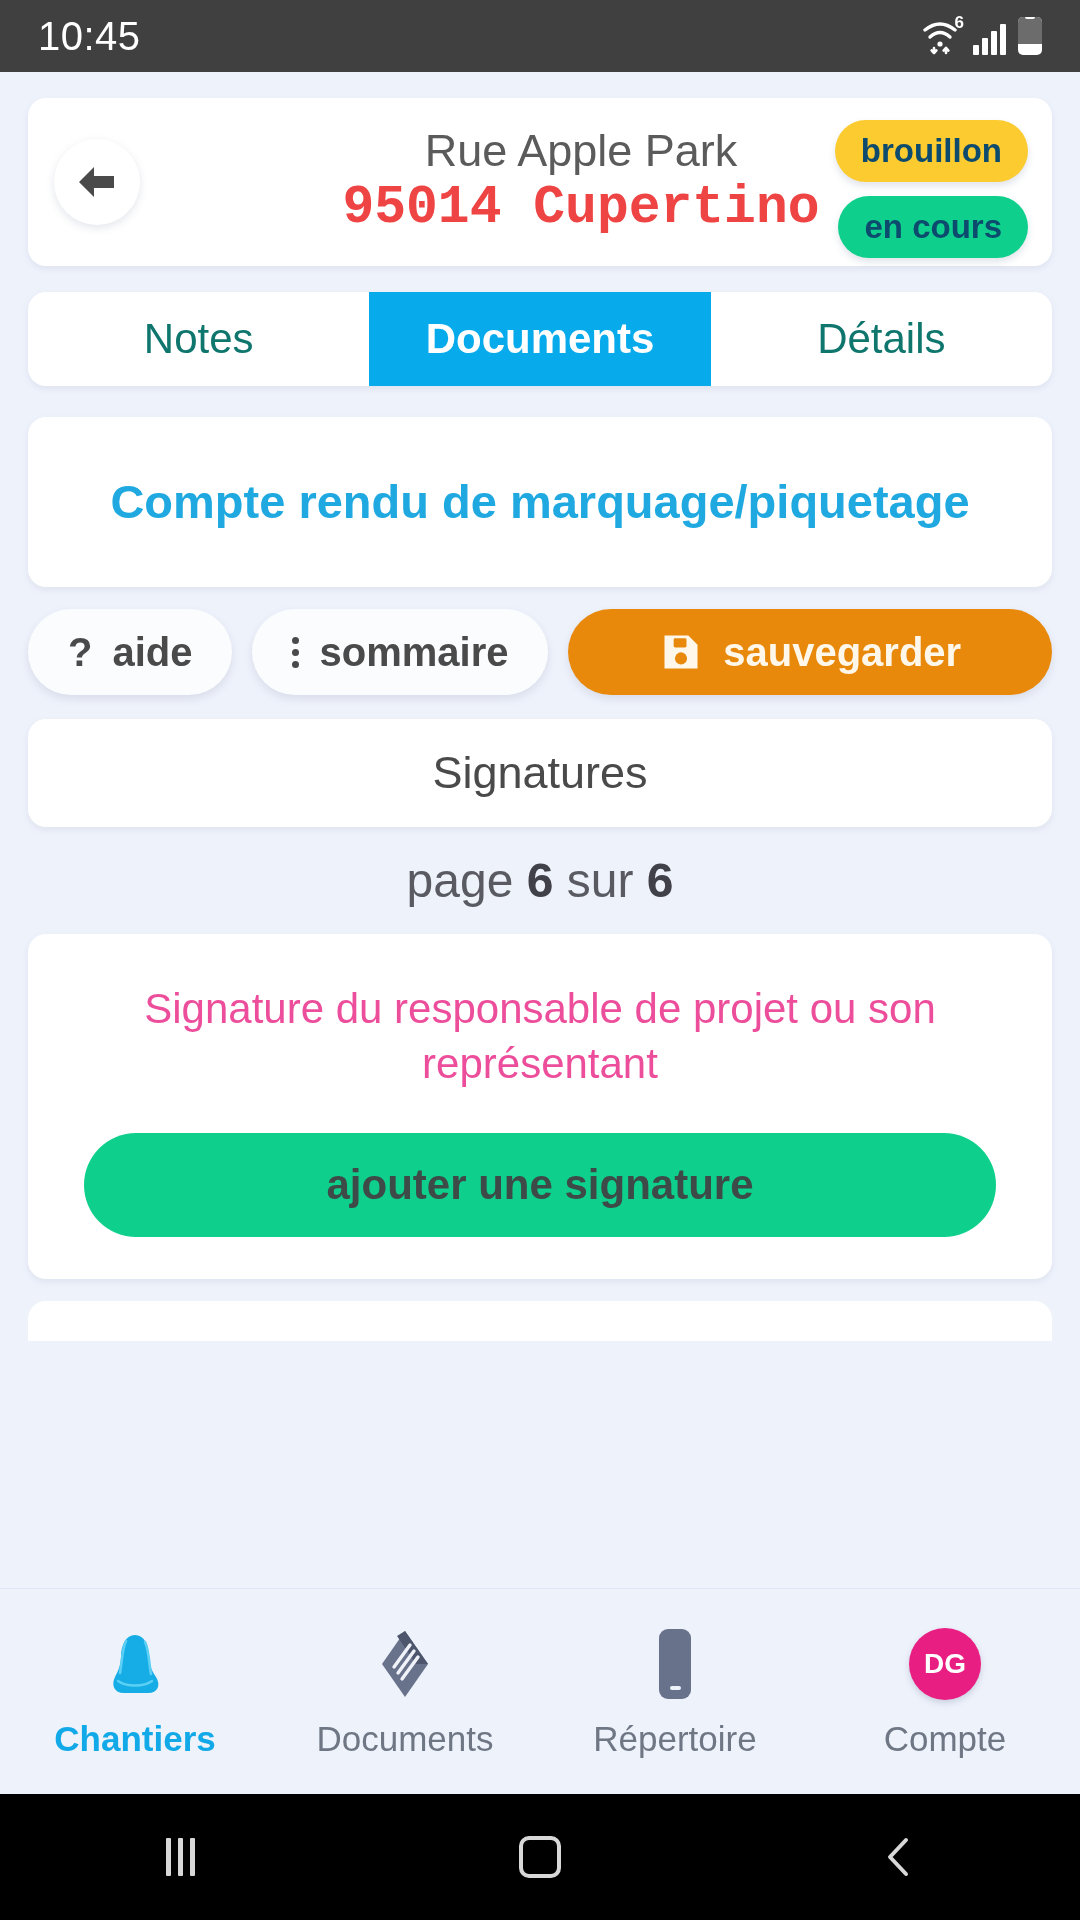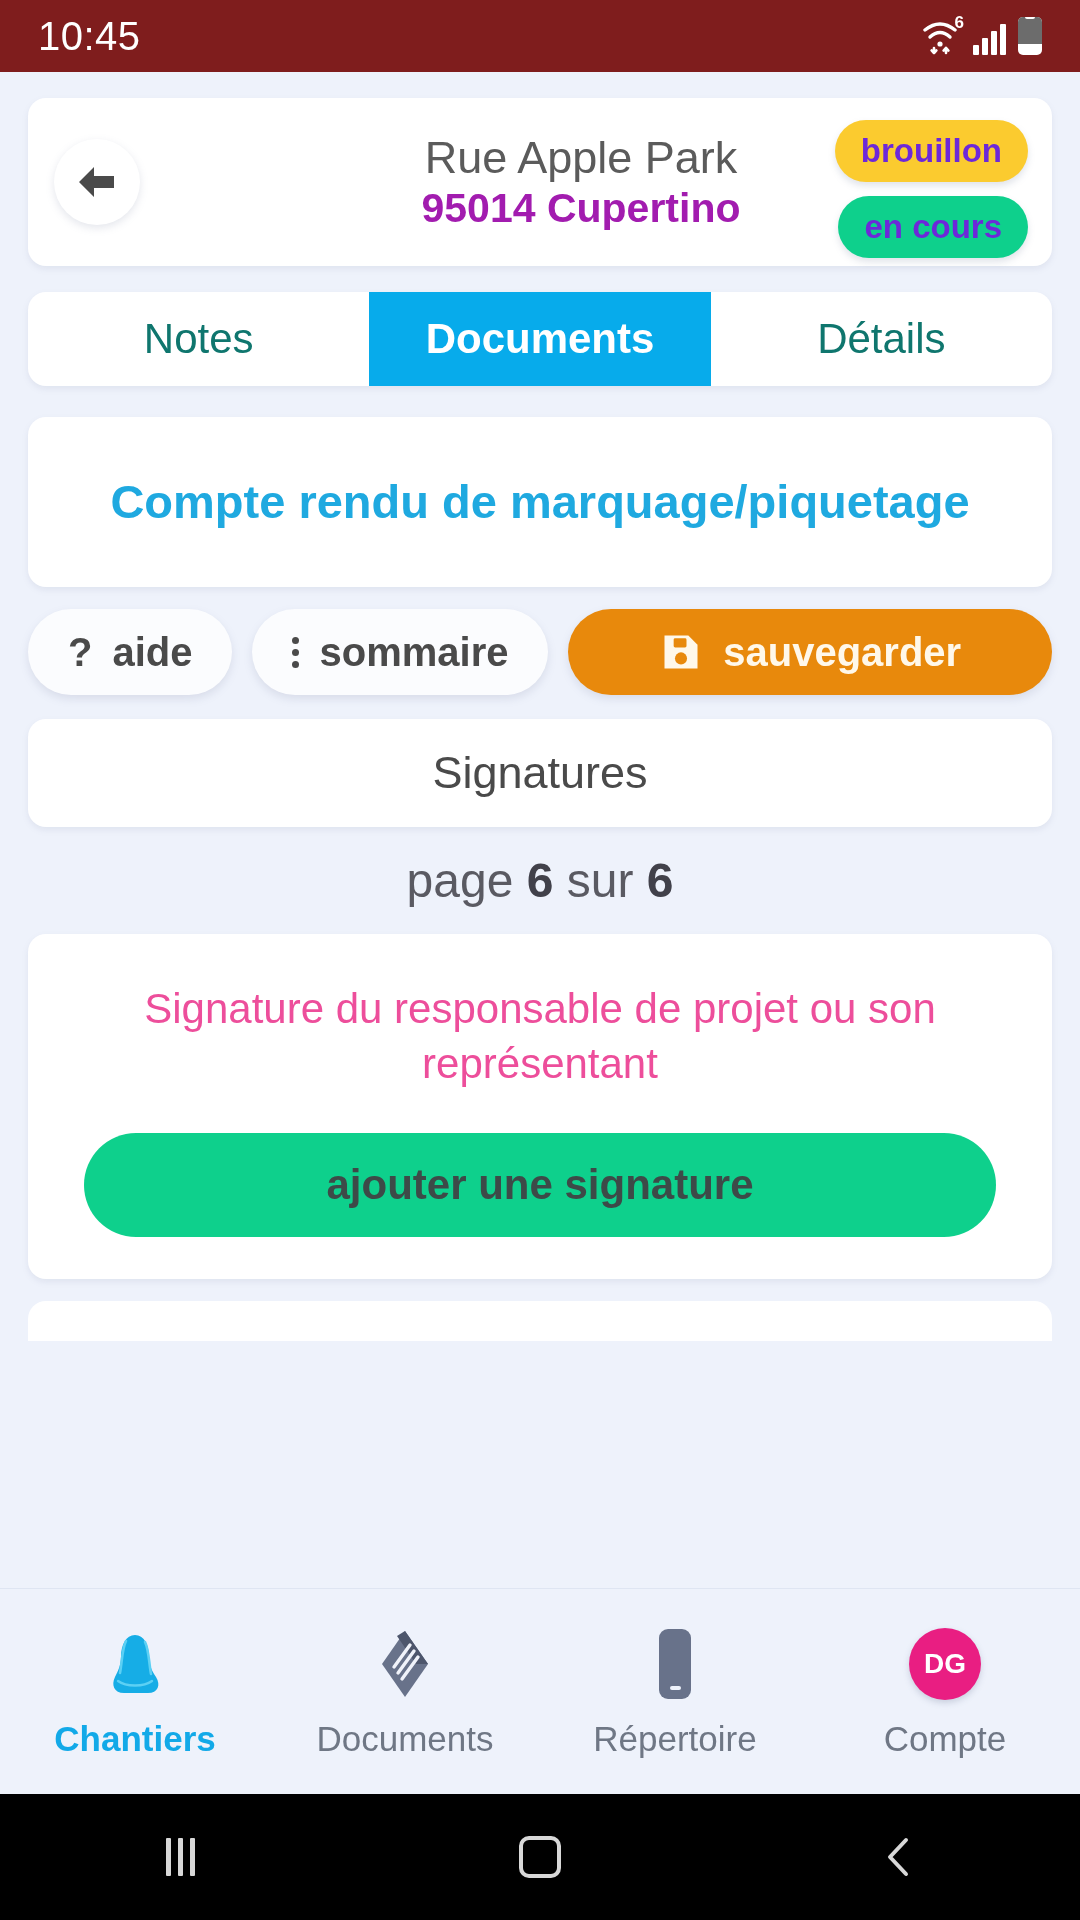--- a/index.html
+++ b/index.html
@@ -6,21 +6,21 @@
   html,body {
     width:1080px; height:1920px;
     background:#000;
     font-family:"Liberation Sans", sans-serif;
     overflow:hidden;
   }
   #screen { width:1080px; height:1920px; display:flex; flex-direction:column; background:#eef2fb; }
 
   
   .statusbar {
-    height:72px; background:#7f1d1d; color:#fff;
+    height:72px; background:#404040; color:#fff;
     display:flex; align-items:center; justify-content:space-between;
     padding:8px 38px; flex:0 0 auto;
   }
   .status-time { font-size:40px; letter-spacing:0.5px; }
   .status-icons { display:flex; align-items:flex-end; gap:12px; }
   .ic-wifi { position:relative; width:40px; height:38px; }
   .ic-wifi svg { position:absolute; left:0; top:0; }
   .wifi-gen { position:absolute; right:-3px; top:-4px; font-size:17px; font-weight:bold; }
   .ic-signal { display:flex; align-items:flex-end; gap:3px; height:34px; }
   .ic-signal i { width:6px; background:#fff; border-radius:1px; display:block; }
@@ -43,25 +43,25 @@
   
   .hdr { margin-top:26px; height:168px; display:flex; align-items:center; position:relative; }
   .back-btn {
     width:86px; height:86px; border-radius:50%; background:#fff;
     box-shadow:0 3px 8px rgba(120,130,160,0.20);
     display:flex; align-items:center; justify-content:center;
     margin-left:26px; flex:0 0 auto;
   }
   .hdr-titles { flex:1 1 auto; text-align:center; margin-left:-30px; }
   .hdr-l1 { font-size:45px; color:#5b5b5b; font-weight:300; line-height:1.18; }
-  .hdr-l2 { font-size:41px; color:#a21caf; font-weight:bold; line-height:1.18; }
+  .hdr-l2 { font-size:53px; color:#ef4444; font-weight:bold; line-height:1.18;font-family:Liberation Mono, monospace; }
   .hdr-badges { position:absolute; right:24px; top:22px; display:flex; flex-direction:column; align-items:flex-end; gap:14px; }
   .badge {
     border-radius:40px; padding:12px 26px; font-size:33px; font-weight:bold;
-    color:#6d28d9; box-shadow:0 4px 7px rgba(120,130,160,0.22); white-space:nowrap;
+    color:#0c4a6e; box-shadow:0 4px 7px rgba(120,130,160,0.22); white-space:nowrap;
   }
 
   
   .tabs { margin-top:26px; height:94px; display:flex; overflow:hidden; }
   .tab {
     flex:1 1 0; display:flex; align-items:center; justify-content:center;
     font-size:42px; color:#0f766e; font-weight:400;
   }
   .tab.active { color:#fff; font-weight:bold; }
 

